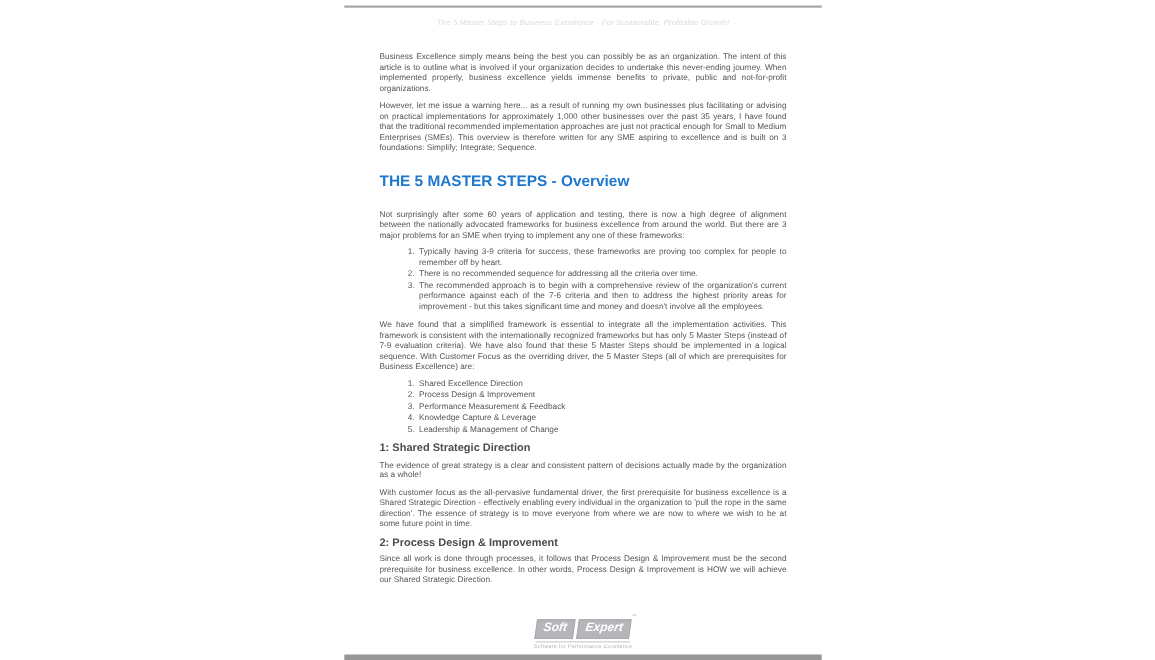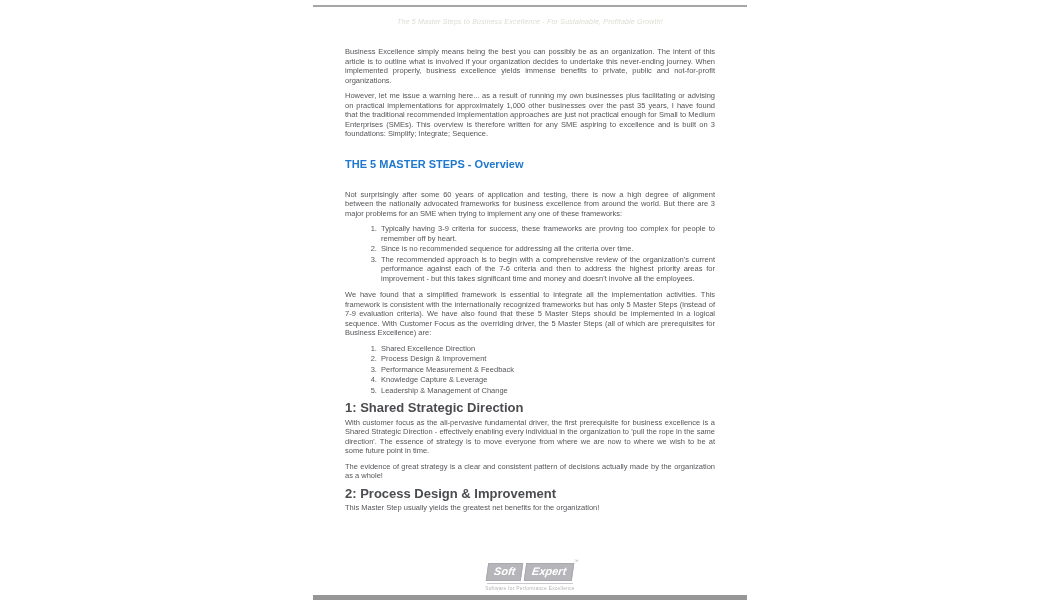--- a/index.html
+++ b/index.html
@@ -34,27 +34,27 @@
     color: #55565a;
     font-size: 7.5px;
     line-height: 9.5px;
   }
   .content p {
     text-align: justify;
     margin-bottom: 6px;
   }
   h1.article-title {
     color: #1e78cd;
-    font-size: 11px;
+    font-size: 14px;
     font-weight: bold;
     margin: 18px 0 19px 0;
     line-height: 14px;
   }
   h3.sub-heading {
-    font-size: 13px;
+    font-size: 10px;
     font-weight: bold;
     color: #4b4c50;
     margin: 8px 0 5px 0;
   }
   ol.doc-list {
     margin: 0 0 7px 0;
     padding-left: 34px;
   }
   ol.doc-list li {
     text-align: justify;
@@ -118,40 +118,40 @@
     <div class="content">
       <p>Business Excellence simply means being the best you can possibly be as an organization. The intent of this article is to outline what is involved if your organization decides to undertake this never-ending journey. When implemented properly, business excellence yields immense benefits to private, public and not-for-profit organizations.</p>
       <p>However, let me issue a warning here... as a result of running my own businesses plus facilitating or advising on practical implementations for approximately 1,000 other businesses over the past 35 years, I have found that the traditional recommended implementation approaches are just not practical enough for Small to Medium Enterprises (SMEs). This overview is therefore written for any SME aspiring to excellence and is built on 3 foundations: Simplify; Integrate; Sequence.</p>
 
       <h1 class="article-title">THE 5 MASTER STEPS - Overview</h1>
 
       <p>Not surprisingly after some 60 years of application and testing, there is now a high degree of alignment between the nationally advocated frameworks for business excellence from around the world. But there are 3 major problems for an SME when trying to implement any one of these frameworks:</p>
 
       <ol class="doc-list">
         <li>Typically having 3-9 criteria for success, these frameworks are proving too complex for people to remember off by heart.</li>
-        <li>Since is no recommended sequence for addressing all the criteria over time.</li>
+        <li>There is no recommended sequence for addressing all the criteria over time.</li>
         <li>The recommended approach is to begin with a comprehensive review of the organization's current performance against each of the 7-6 criteria and then to address the highest priority areas for improvement - but this takes significant time and money and doesn't involve all the employees.</li>
       </ol>
 
       <p>We have found that a simplified framework is essential to integrate all the implementation activities. This framework is consistent with the internationally recognized frameworks but has only 5 Master Steps (instead of 7-9 evaluation criteria). We have also found that these 5 Master Steps should be implemented in a logical sequence. With Customer Focus as the overriding driver, the 5 Master Steps (all of which are prerequisites for Business Excellence) are:</p>
 
       <ol class="doc-list">
         <li>Shared Excellence Direction</li>
         <li>Process Design &amp; Improvement</li>
         <li>Performance Measurement &amp; Feedback</li>
         <li>Knowledge Capture &amp; Leverage</li>
         <li>Leadership &amp; Management of Change</li>
       </ol>
 
       <h3 class="sub-heading">1: Shared Strategic Direction</h3>
+      <p>The evidence of great strategy is a clear and consistent pattern of decisions actually made by the organization as a whole!</p>
       <p>With customer focus as the all-pervasive fundamental driver, the first prerequisite for business excellence is a Shared Strategic Direction - effectively enabling every individual in the organization to 'pull the rope in the same direction'. The essence of strategy is to move everyone from where we are now to where we wish to be at some future point in time.</p>
-      <p>The evidence of great strategy is a clear and consistent pattern of decisions actually made by the organization as a whole!</p>
 
       <h3 class="sub-heading">2: Process Design &amp; Improvement</h3>
-      <p>This Master Step usually yields the greatest net benefits for the organization!</p>
+      <p>Since all work is done through processes, it follows that Process Design &amp; Improvement must be the second prerequisite for business excellence. In other words, Process Design &amp; Improvement is HOW we will achieve our Shared Strategic Direction.</p>
     </div>
 
     <div class="footer-logo">
       <div class="logo-badges">
         <span class="badge">Soft</span><span class="badge">Expert</span>
         <span class="tm-mark">™</span>
       </div>
       <div class="logo-tagline">Software for Performance Excellence</div>
     </div>
 

